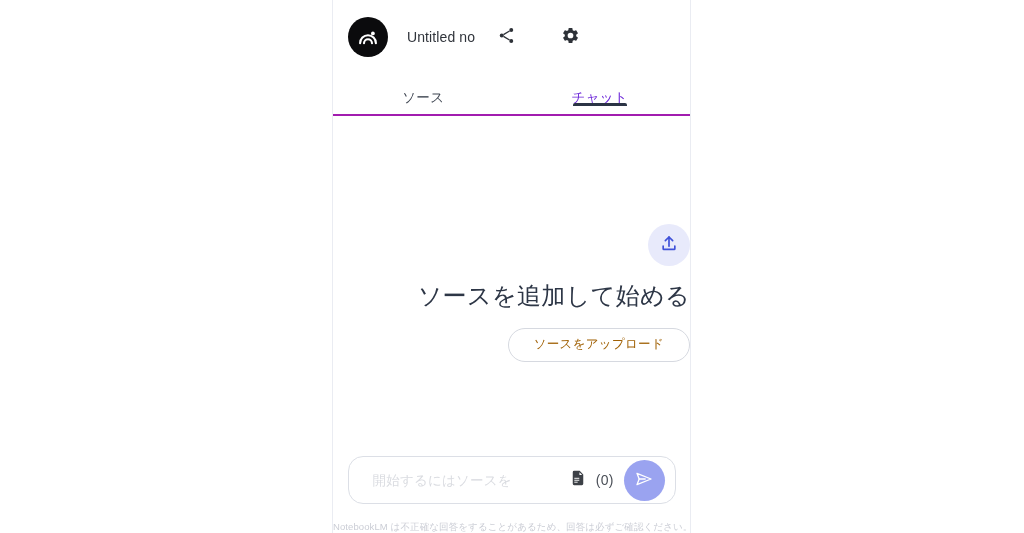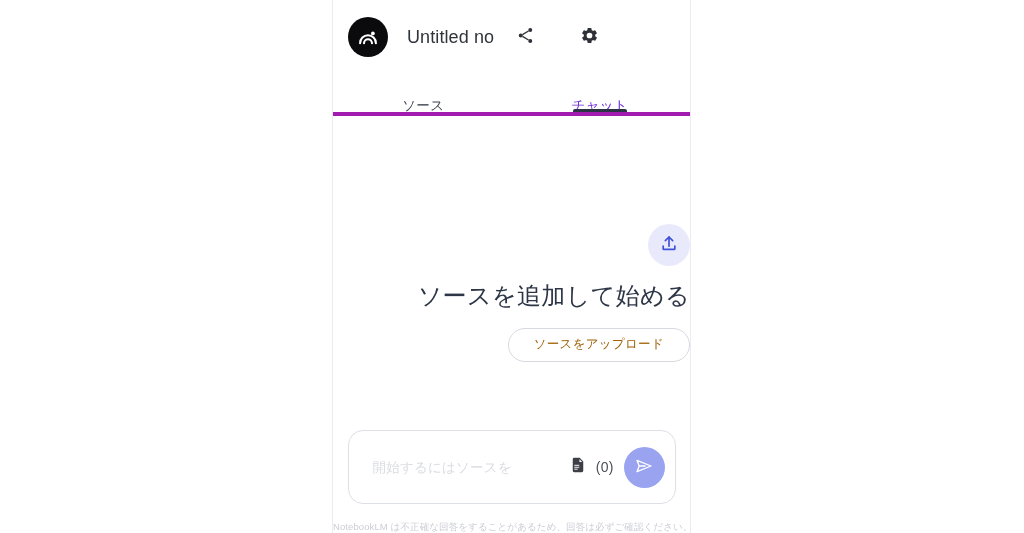--- a/index.html
+++ b/index.html
@@ -51,21 +51,21 @@
     background: #0b0b0d;
     display: flex;
     align-items: center;
     justify-content: center;
     flex: 0 0 40px;
   }
   .logo-mark svg { display: block; }
 
   .nb-title {
     margin-left: 19px;
-    font-size: 18px;
+    font-size: 14px;
     color: #30343b;
     letter-spacing: .1px;
     white-space: nowrap;
     overflow: hidden;
     max-width: 100px;
     line-height: 1;
   }
 
   .hdr-btn {
     width: 34px;
@@ -81,24 +81,25 @@
     flex: 0 0 34px;
   }
   #share-btn { margin-left: 14px; }
   #settings-btn { margin-left: 30px; }
 
   
   .tabs {
     height: 42px;
     flex: 0 0 42px;
     display: flex;
-    align-items: flex-end;
-    border-bottom: 4px solid #a21caf;
+    align-items: center;
+    border-bottom: 2px solid #a21caf;
     padding: 0 2px;
     box-sizing: border-box;
+    font-family: Liberation Mono, monospace;
   }
   .tab {
     flex: 1 1 0;
     display: flex;
     align-items: flex-start;
     justify-content: center;
     position: relative;
     cursor: pointer;
     background: transparent;
     border: none;
@@ -179,21 +180,21 @@
   .composer-wrap {
     position: absolute;
     left: 0;
     right: 0;
     bottom: 29px;
     display: flex;
     justify-content: center;
   }
   .composer {
     width: 328px;
-    height: 74px;
+    height: 48px;
     box-sizing: border-box;
     border: 1px solid #dcdfe6;
     border-radius: 15px;
     background: #ffffff;
     display: flex;
     align-items: center;
     padding: 0 10px 0 22px;
   }
   .composer-input {
     flex: 1 1 auto;

